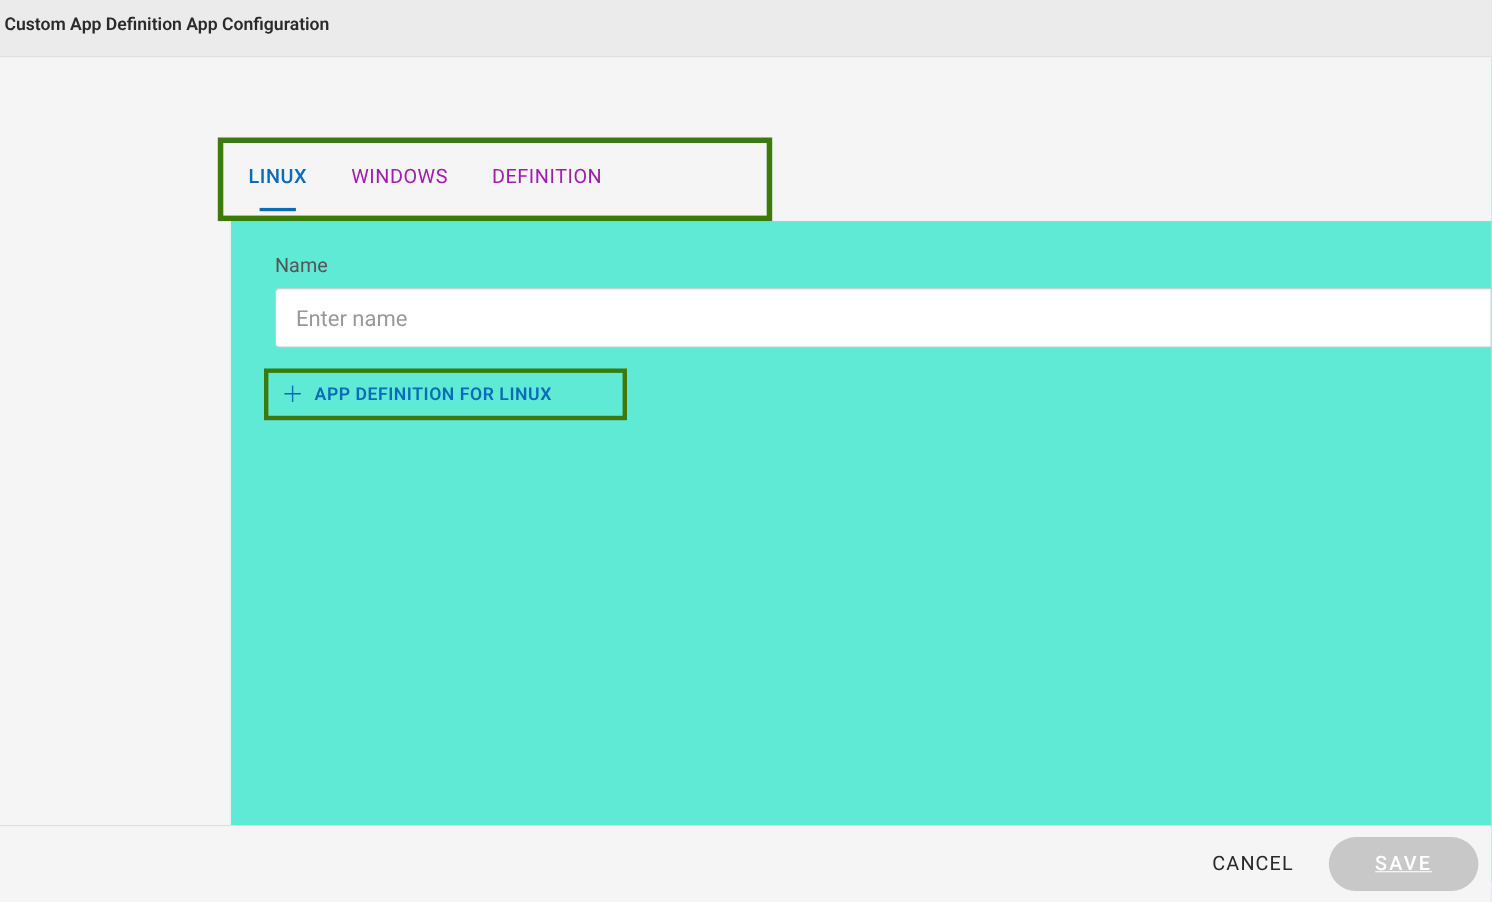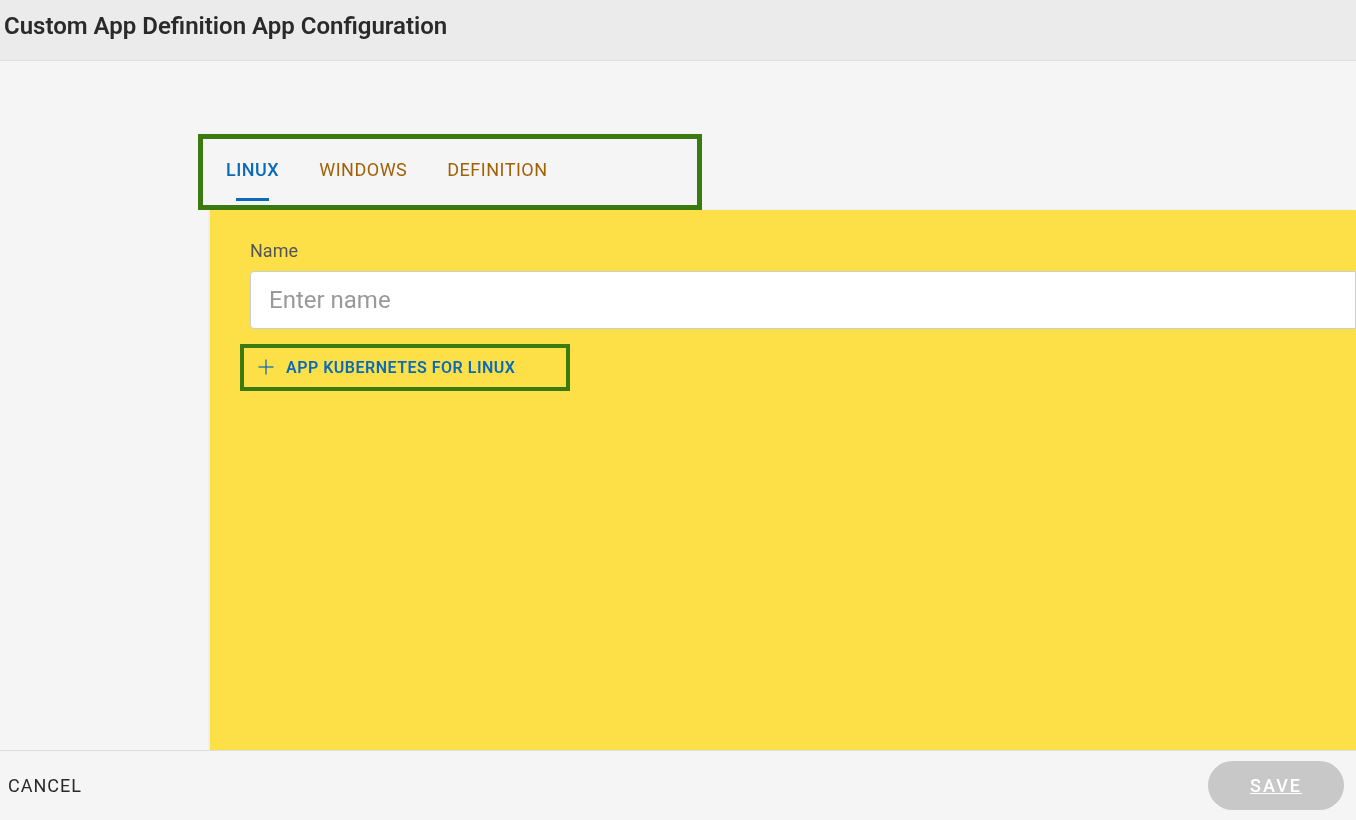--- a/index.html
+++ b/index.html
@@ -17,21 +17,21 @@
       position: relative;
     }
     
     .header-bar {
       background: #ebebeb;
       padding: 12px 4px 20px 4px;
       border-bottom: 1px solid #e0e0e0;
     }
     
     .page-title {
-      font-size: 24px;
+      font-size: 16px;
       font-weight: 600;
       color: #2a2a2a;
     }
     
     .content-area {
       position: relative;
     }
     
     .tabs-highlight-box {
       position: absolute;
@@ -52,21 +52,21 @@
       gap: 0;
       align-items: center;
     }
     
     .tab {
       padding: 18px 20px;
       font-size: 18px;
       font-weight: 400;
       letter-spacing: 0.5px;
       cursor: pointer;
-      color: #a16207;
+      color: #a21caf;
       border-bottom: 3px solid transparent;
       position: relative;
     }
     
     .tab.active {
       color: #0b6bb8;
       font-weight: 500;
       text-align: center;
     }
     
@@ -78,37 +78,37 @@
       bottom: -3px;
       height: 3px;
       background: #0b6bb8;
     }
     
     .main-panel {
       position: absolute;
       top: 149px;
       left: 210px;
       right: 0;
-      background: #fde047;
+      background: #5eead4;
       padding: 30px 0 0 40px;
       height: 601px;
       box-shadow: -1px 0 2px rgba(0,0,0,0.05);
     }
     
     .form-label {
       font-size: 18px;
       color: #555;
       margin-bottom: 10px;
       display: block;
     }
     
     .name-input {
       width: 100%;
       padding: 14px 18px;
-      font-size: 24px;
+      font-size: 20px;
       border: 1px solid #ccc;
       border-radius: 4px 0 0 4px;
       color: #333;
     }
     
     .name-input::placeholder {
       color: #999;
     }
     
     .add-btn-highlight-box {
@@ -146,21 +146,21 @@
     
     .footer {
       position: absolute;
       bottom: 0;
       left: 0;
       right: 0;
       height: 70px;
       background: #f5f5f5;
       border-top: 1px solid #ddd;
       display: flex;
-      justify-content: space-between;
+      justify-content: flex-end;
       align-items: center;
       padding-right: 12px;
       gap: 24px;
     }
     
     .cancel-btn {
       font-size: 18px;
       letter-spacing: 1px;
       color: #2a2a2a;
       background: none;
@@ -205,21 +205,21 @@
     <input type="text" class="name-input" placeholder="Enter name" style="">
   </div>
 
   <div class="add-btn-highlight-box"></div>
 
   <div class="add-definition-btn">
     <svg class="plus-icon-svg" viewBox="0 0 24 24" fill="none">
       <line x1="12" y1="3" x2="12" y2="21"></line>
       <line x1="3" y1="12" x2="21" y2="12"></line>
     </svg>
-    <span>APP KUBERNETES FOR LINUX</span>
+    <span>APP DEFINITION FOR LINUX</span>
   </div>
 
 </div>
 
 <div class="footer">
   <button class="cancel-btn">CANCEL</button>
   <button class="save-btn">SAVE</button>
 </div>
 
 </body></html>

